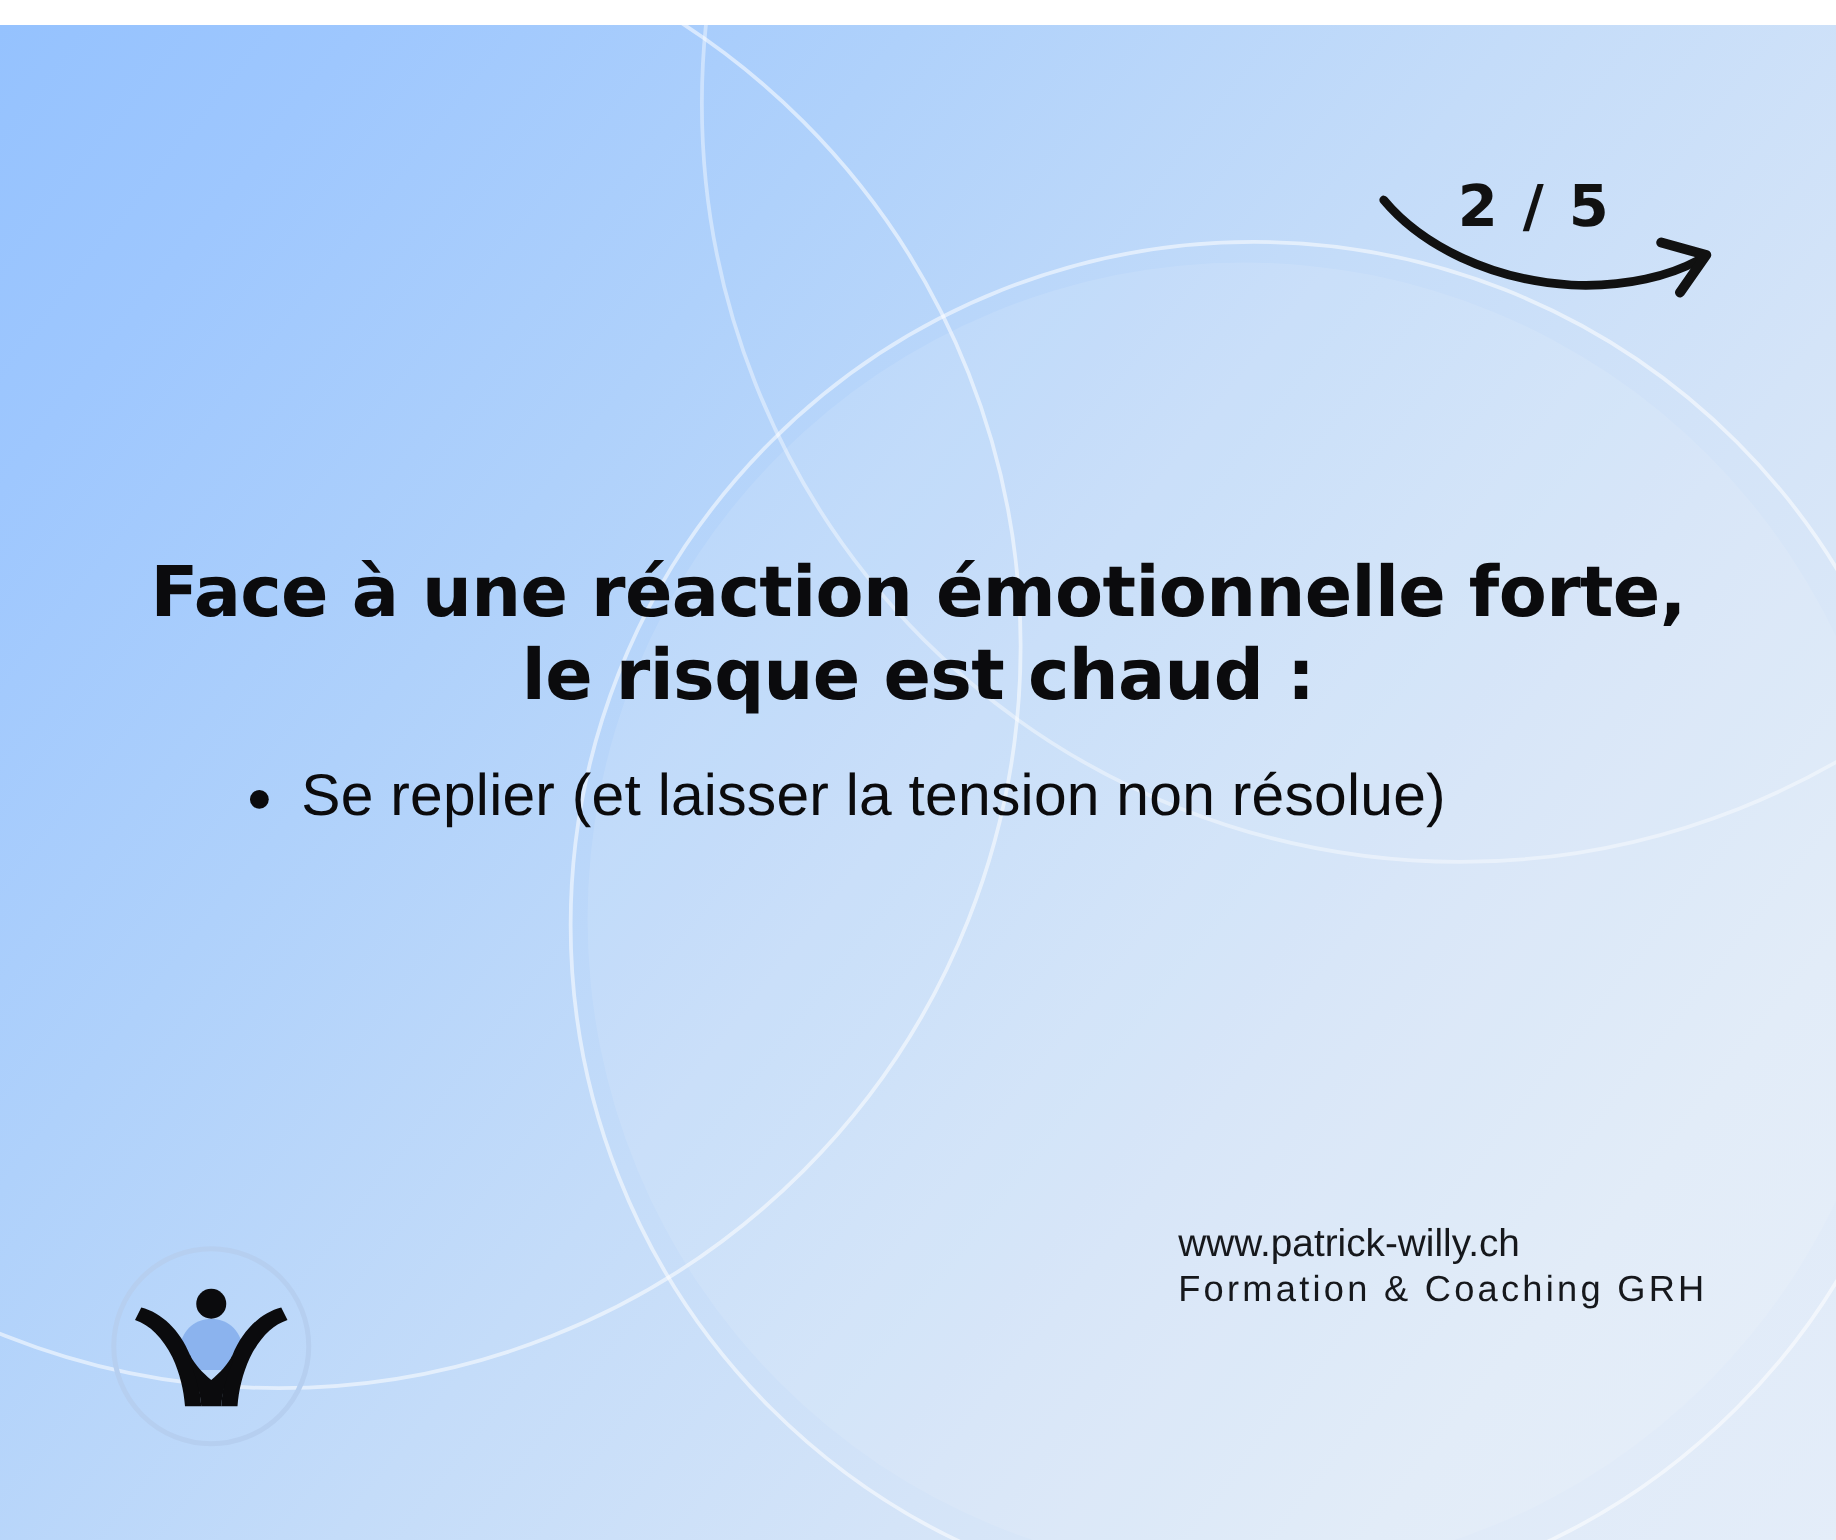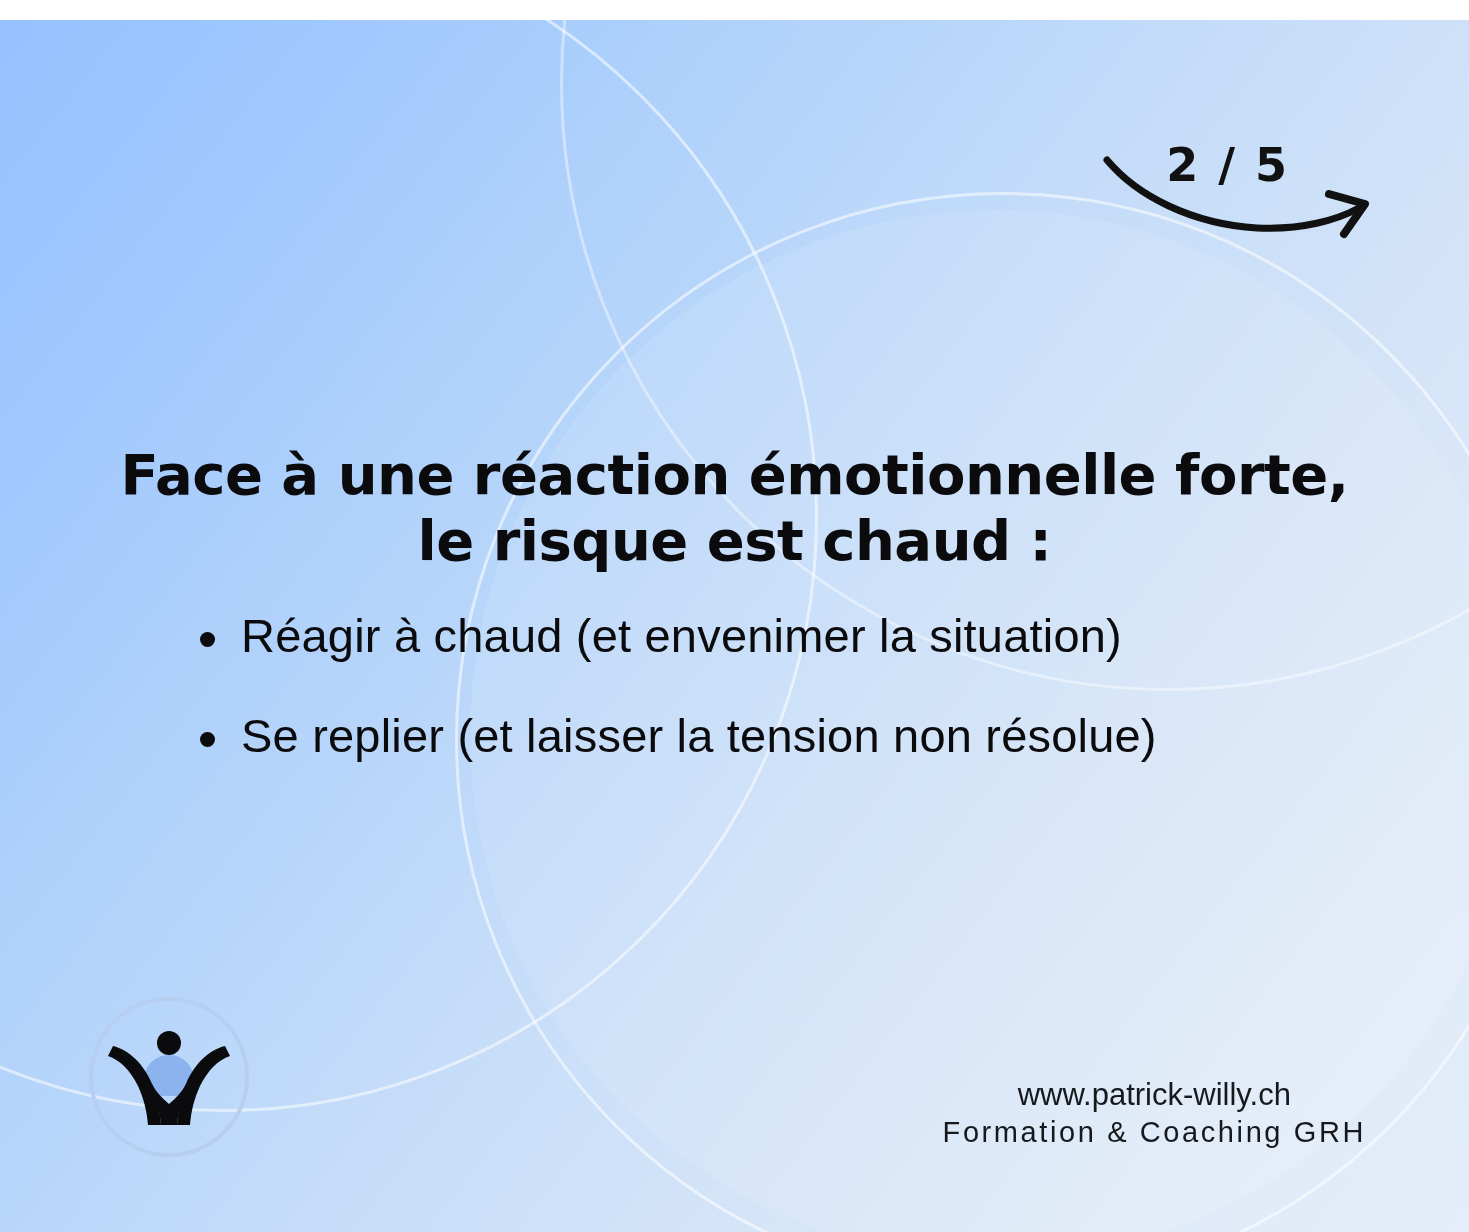--- a/index.html
+++ b/index.html
@@ -149,22 +149,22 @@
     left: 84px;
     top: 972px;
     width: 170px;
     height: 170px;
   }
 
   
   #footer {
     position: absolute;
     right: 103px;
-    top: 1056px;
-    text-align: center;
+    top: 956px;
+    text-align: left;
     color: #16181c;
   }
   #footer .f-url {
     font-family: "Liberation Sans", sans-serif;
     font-size: 31px;
     line-height: 1.22;
     letter-spacing: 0px;
     white-space: nowrap;
   }
   #footer .f-sub {
@@ -194,24 +194,20 @@
       <path d="M232 46 L 268 56 L 247 86" stroke="#111111" stroke-width="8" fill="none" stroke-linecap="round" stroke-linejoin="round"></path>
     </svg>
   </div>
 
   <h1 id="headline">
     <span class="hl-line">Face à une réaction émotionnelle forte,</span>
     <span class="hl-line">le risque est chaud :</span>
   </h1>
 
   <div id="bullets">
-    <div class="bullet-row">
-      <span class="bullet-dot"></span>
-      <span class="bullet-text">Réagir à chaud (et envenimer la situation)</span>
-    </div>
     <div class="bullet-row">
       <span class="bullet-dot"></span>
       <span class="bullet-text">Se replier (et laisser la tension non résolue)</span>
     </div>
   </div>
 
   <div id="logo">
     <svg width="170" height="170" viewBox="0 0 170 170">
       <circle cx="85" cy="85" r="78" fill="none" stroke="#B6CFF0" stroke-width="4"></circle>
       <path d="M85 63 C 99 63, 110 74, 110 88 L 110 104 L 60 104 L 60 88 C 60 74, 71 63, 85 63 Z" fill="#8BB3EE"></path>

